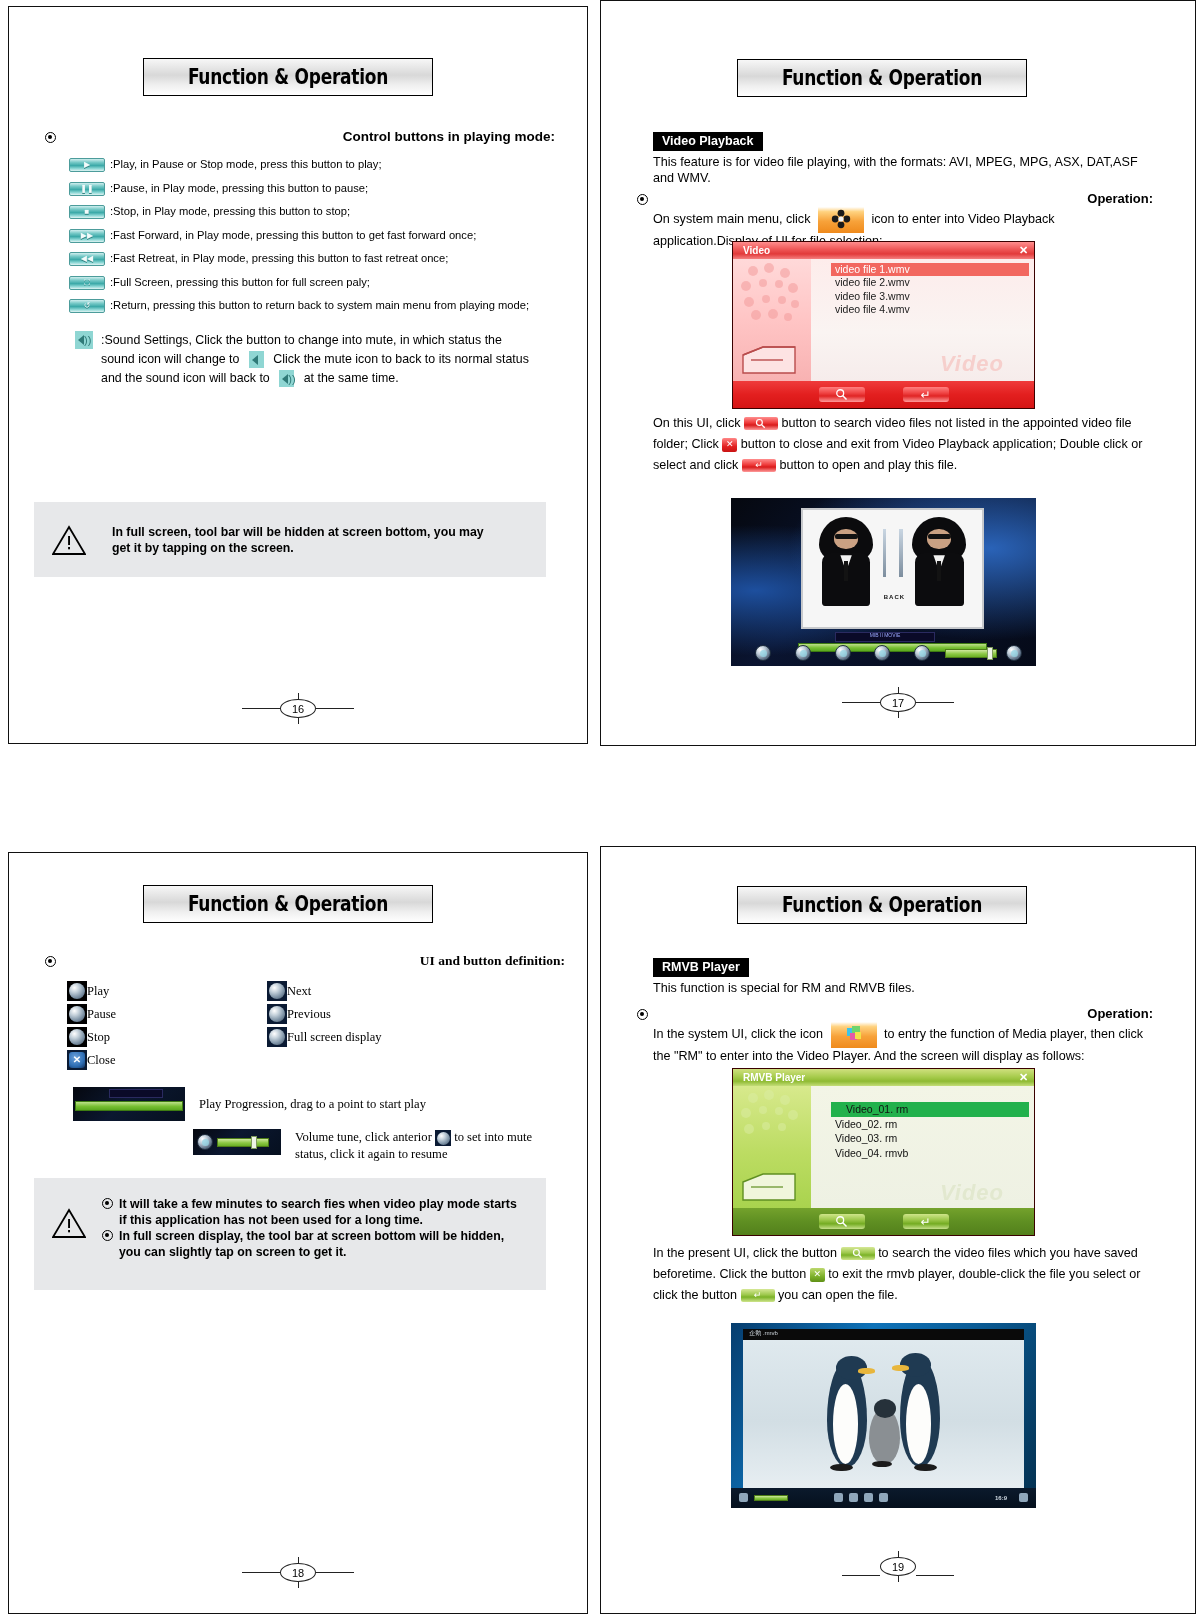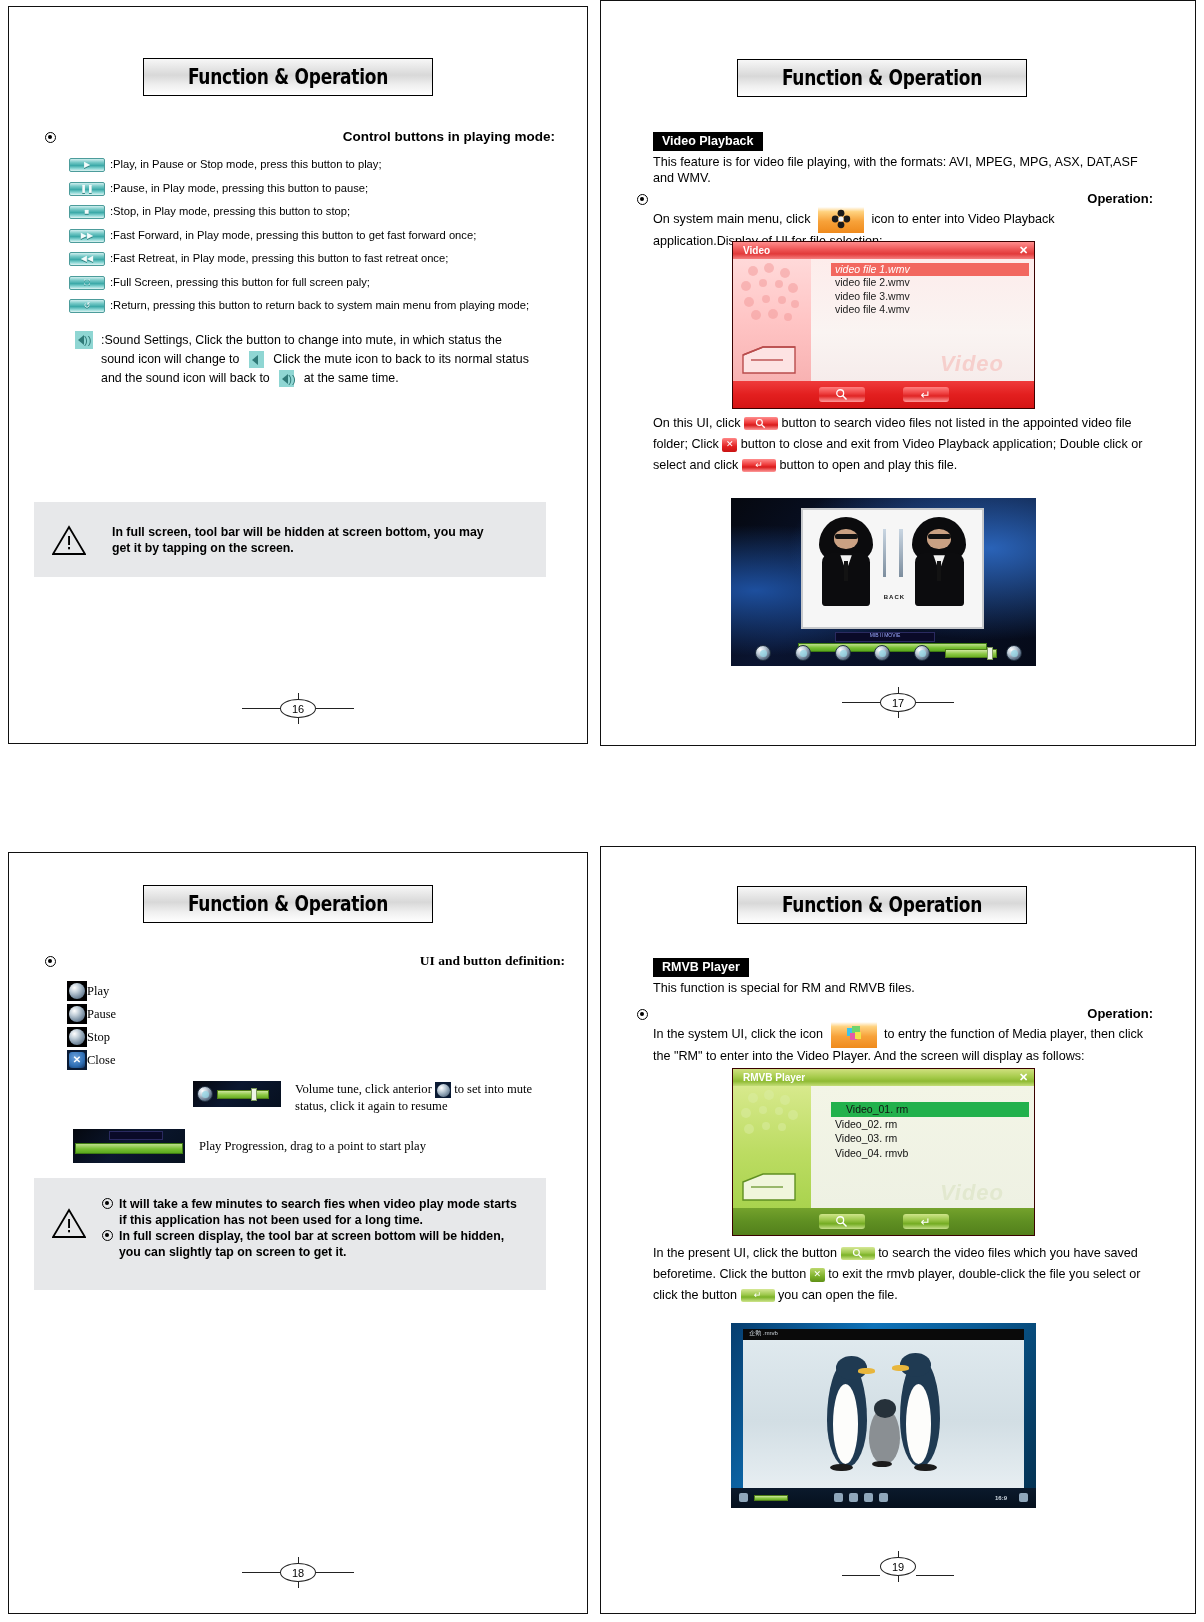--- a/index.html
+++ b/index.html
@@ -148,21 +148,20 @@
     position: relative; overflow: hidden;
   }
   .vd-list {
     flex: 1; background: linear-gradient(to bottom, #fdeceb 0%, #faf4f2 60%, #f6eceb 100%);
     padding: 4px 0 0 24px; position: relative; overflow: hidden;
   }
   .vd-list .file { font-size: 10.5px; line-height: 13.3px; color: #1a1a1a; position: relative; z-index: 2;}
   .vd-list .file.sel {
     background: #f2675f; color: #fff; margin-left: -4px; padding-left: 4px;
     margin-right: 5px;
-    font-style: italic;
   }
   .vd-watermark {
     position: absolute; right: 30px; bottom: 4px; font-size: 22px; font-weight: bold;
     color: #f6cfcc; font-style: italic; z-index: 1; letter-spacing: 1px;
   }
   .vd-foot {
     position: absolute; left: 0; right: 0; bottom: 0; height: 27px;
     background: linear-gradient(to bottom,#ef3b3b 0%, #e31f1f 50%, #d51414 100%);
     display: flex; align-items: center; justify-content: center; gap: 38px;
   }
@@ -640,41 +639,61 @@
               </span>
               <span>Stop</span>
             </div>
           <div class="p18-list">
               <span class="p18-orb blue close">
                 <i></i>
               </span>
               <span>Close</span>
             </div>
         </div>
+        <div style="width:260px;">
+          <div class="p18-list">
+              <span class="p18-orb blue">
+                <i></i>
+              </span>
+              <span>Next</span>
+            </div>
+          <div class="p18-list">
+              <span class="p18-orb blue">
+                <i></i>
+              </span>
+              <span>Previous</span>
+            </div>
+          <div class="p18-list">
+              <span class="p18-orb blue">
+                <i></i>
+              </span>
+              <span>Full screen display</span>
+            </div>
+        </div>
+      </div>
+
+      <div style="display:flex; align-items:center; gap:14px; padding-left:28px; margin-top:14px;">
+        <span class="prog-widget">
+          <span class="osd"></span>
+            <span class="bar"></span>
+        </span>
+        <span style="font-size:12.6px;">Play Progression, drag to a point to start play</span>
       </div>
 
       <div style="display:flex; align-items:flex-start; gap:14px; padding-left:148px; margin-top:8px;">
         <span class="vol-widget">
           <span class="orb" style="position:relative; left:0; top:0;"></span>
           <span class="vol-strip" style="position:relative; left:0; top:0;"></span>
           <span class="vol-knob" style="position:absolute; left:58px; top:7px;"></span>
         </span>
         <span style="font-size:12.6px; line-height:17px; width:300px;">
           <span>Volume tune, click anterior</span>
           <span class="p18-orb blue inline-ic" style="width:16px;height:16px;"><i style="width:13px;height:13px;"></i></span>
           <span>to set into mute status, click it again to resume</span>
         </span>
-      </div>
-
-      <div style="display:flex; align-items:center; gap:14px; padding-left:28px; margin-top:14px;">
-        <span class="prog-widget">
-          <span class="osd"></span>
-            <span class="bar"></span>
-        </span>
-        <span style="font-size:12.6px;">Play Progression, drag to a point to start play</span>
       </div>
     </div>
 
     <div class="warn-box" style="position:absolute; left:25px; top:325px; width:512px; height:112px; align-items:flex-start; padding-top:18px;">
       <span class="tri" style="margin-top:12px;">
         <svg width="34" height="30" viewBox="0 0 34 30">
           <polygon points="17,2 33,29 1,29" fill="none" stroke="#000" stroke-width="1.8"></polygon>
           <rect x="16.1" y="11" width="1.9" height="9" fill="#000"></rect>
           <rect x="16.1" y="22" width="1.9" height="2.3" fill="#000"></rect>
         </svg>

